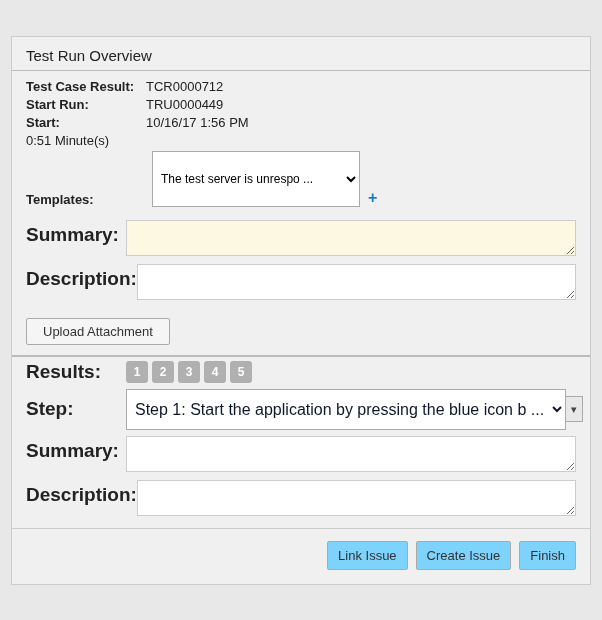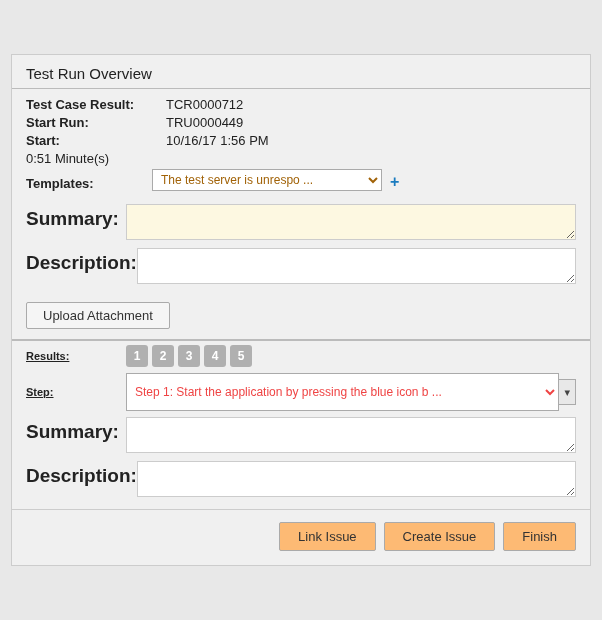--- a/index.html
+++ b/index.html
@@ -30,44 +30,43 @@
       border-top: 1px solid #bbb;
       margin: 0;
     }
     .info-table {
       padding: 8px 14px 4px 14px;
     }
     .info-row {
       display: flex;
       align-items: flex-end;
       margin-bottom: 3px;
-      gap: 20px;
     }
     .info-label {
       font-weight: bold;
       min-width: 120px;
       color: #222;
       font-size: 13px;
     }
     .info-value {
       color: #222;
       font-size: 13px;
     }
     .templates-row {
       display: flex;
       align-items: flex-end;
       gap: 6px;
     }
     .template-select {
       font-size: 12px;
-      padding: 2px 4px;
-      border: 1px solid #aaa;
-      background: white;
-      color: #a16207;
-      width: 230px;
+      padding: 19px 4px;
+      border: 1px solid #aaa;
+      background: white;
+      color: #000000;
+      width: 208px;
       cursor: pointer;
     }
     .plus-btn {
       color: #1a7bbf;
       font-size: 16px;
       font-weight: bold;
       cursor: pointer;
       border: none;
       background: none;
       padding: 0 2px;
@@ -124,22 +123,21 @@
     }
     .step-row {
       display: flex;
       align-items: center;
       margin-bottom: 6px;
     }
     .step-label {
       font-weight: bold;
       min-width: 100px;
       color: #222;
-      font-size: 11px;
-      text-decoration: underline;
+      font-size: 19px;
     }
     .step-numbers {
       display: flex;
       gap: 4px;
     }
     .step-num {
       width: 22px;
       height: 22px;
       background: #b0b0b0;
       color: white;
@@ -152,25 +150,25 @@
       cursor: pointer;
     }
     .step-select-wrap {
       display: flex;
       align-items: center;
       flex: 1;
       gap: 0;
     }
     .step-select {
       flex: 1;
-      font-size: 12px;
+      font-size: 16px;
       padding: 10px 4px;
       border: 1px solid #aaa;
       background: white;
-      color: #ef4444;
+      color: #0f172a;
       cursor: pointer;
     }
     .step-dropdown-btn {
       border: 1px solid #aaa;
       border-left: none;
       background: #e8e8e8;
       padding: 3px 5px;
       cursor: pointer;
       font-size: 11px;
       color: #444;
@@ -188,24 +186,24 @@
     }
     .footer {
       display: flex;
       justify-content: flex-end;
       padding: 12px 14px 14px 14px;
       gap: 8px;
       border-top: 1px solid #ccc;
       background: #f0f0f0;
     }
     .footer-btn {
-      padding: 6px 18px;
-      font-size: 13px;
-      border: 1px solid #aaa;
-      background: #fdba74;
+      padding: 6px 10px;
+      font-size: 13px;
+      border: 1px solid #aaa;
+      background: #7dd3fc;
       cursor: pointer;
       color: #333;
       border-radius: 2px;
     }
     .textarea-wrap {
       flex: 1;
       display: flex;
       flex-direction: column;
     }
     .textarea-wrap textarea {

